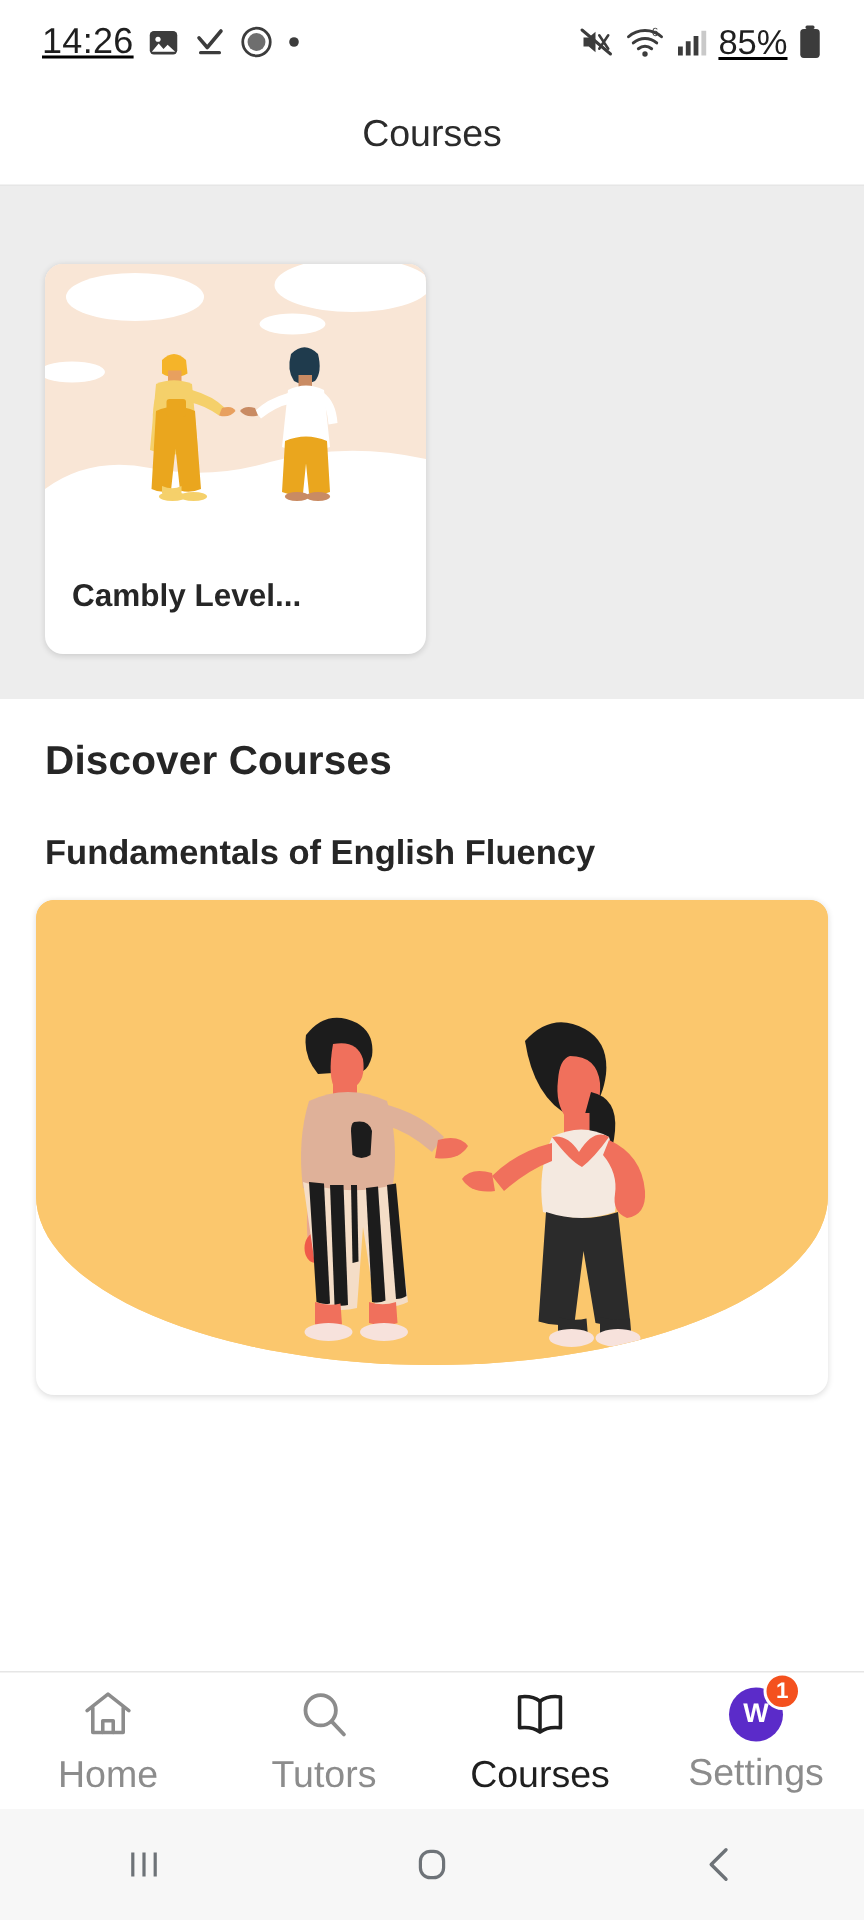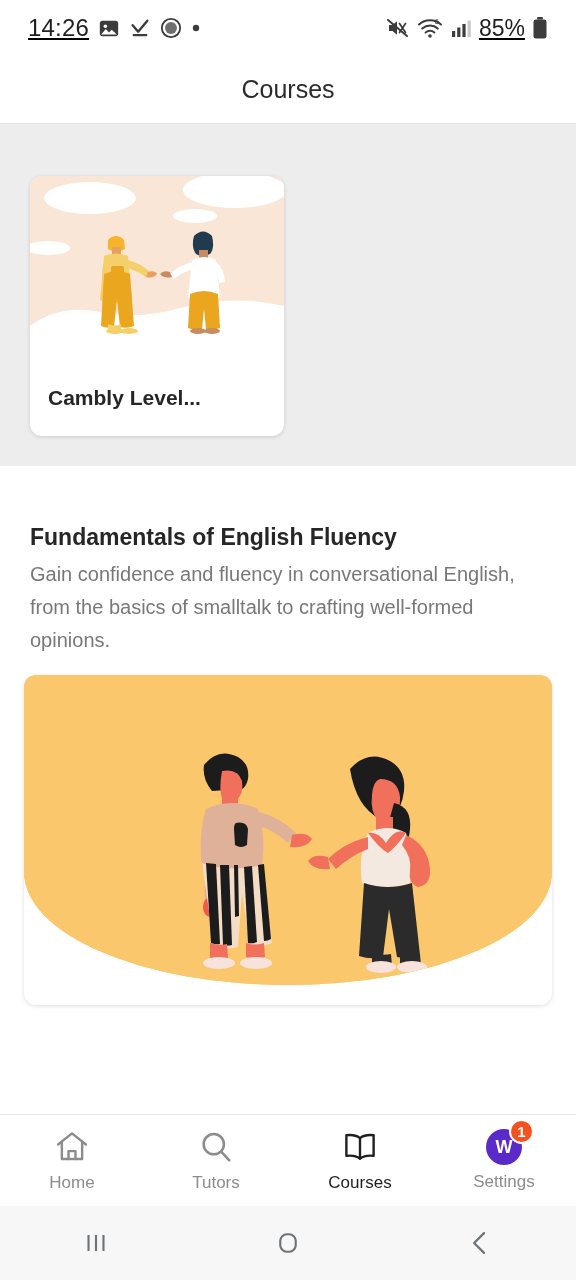--- a/index.html
+++ b/index.html
@@ -85,21 +85,21 @@
   .bottomnav {
     position: absolute; left: 0; bottom: 74px; width: 576px; height: 92px;
     background: #ffffff; border-top: 1px solid #e6e6e6;
     display: flex; align-items: center;
   }
   .navitem {
     flex: 1; display: flex; flex-direction: column;
     align-items: center; justify-content: center; gap: 7px;
     position: relative;
   }
-  .navlabel { font-size: 17px; color: #8c8c8c; }
+  .navlabel { font-size: 25px; color: #8c8c8c; }
   .navitem.active .navlabel { color: #1f1f1f; }
   .avatar-wrap { position: relative; width: 36px; height: 36px; }
   .avatar {
     width: 36px; height: 36px; border-radius: 50%;
     background: #5b2bc9; color: #fff; font-size: 18px; font-weight: bold;
     display: flex; align-items: center; justify-content: center;
   }
   .badge {
     position: absolute; right: -12px; top: -10px;
     min-width: 25px; height: 25px; border-radius: 50%;
@@ -214,22 +214,22 @@
         </div>
         <div class="cc-body">
           <div class="cc-title">Cambly Level...</div>
         </div>
       </div>
 
     </div>
   </div>
 
   <div class="section-white">
+    <div class="h-section">Discover Courses</div>
     <div class="disc-title">Fundamentals of English Fluency</div>
-    <div class="disc-desc">Gain confidence and fluency in conversational English, from the basics of smalltalk to crafting well-formed opinions.</div>
 
     <div class="promo-wrap">
       <div class="promo-card">
         <div class="promo-yellow">
           <svg width="528" height="310" viewBox="0 0 528 310">
             <rect width="528" height="310" fill="#fbc76d"></rect>
 
             <g>
               <path d="M196 182 q-8 22 -6 46 l-9 -2 q-2 -26 6 -46 z" fill="#e8a890"></path>
               <ellipse cx="186" cy="232" rx="7" ry="10" fill="#f05a4a"></ellipse>

